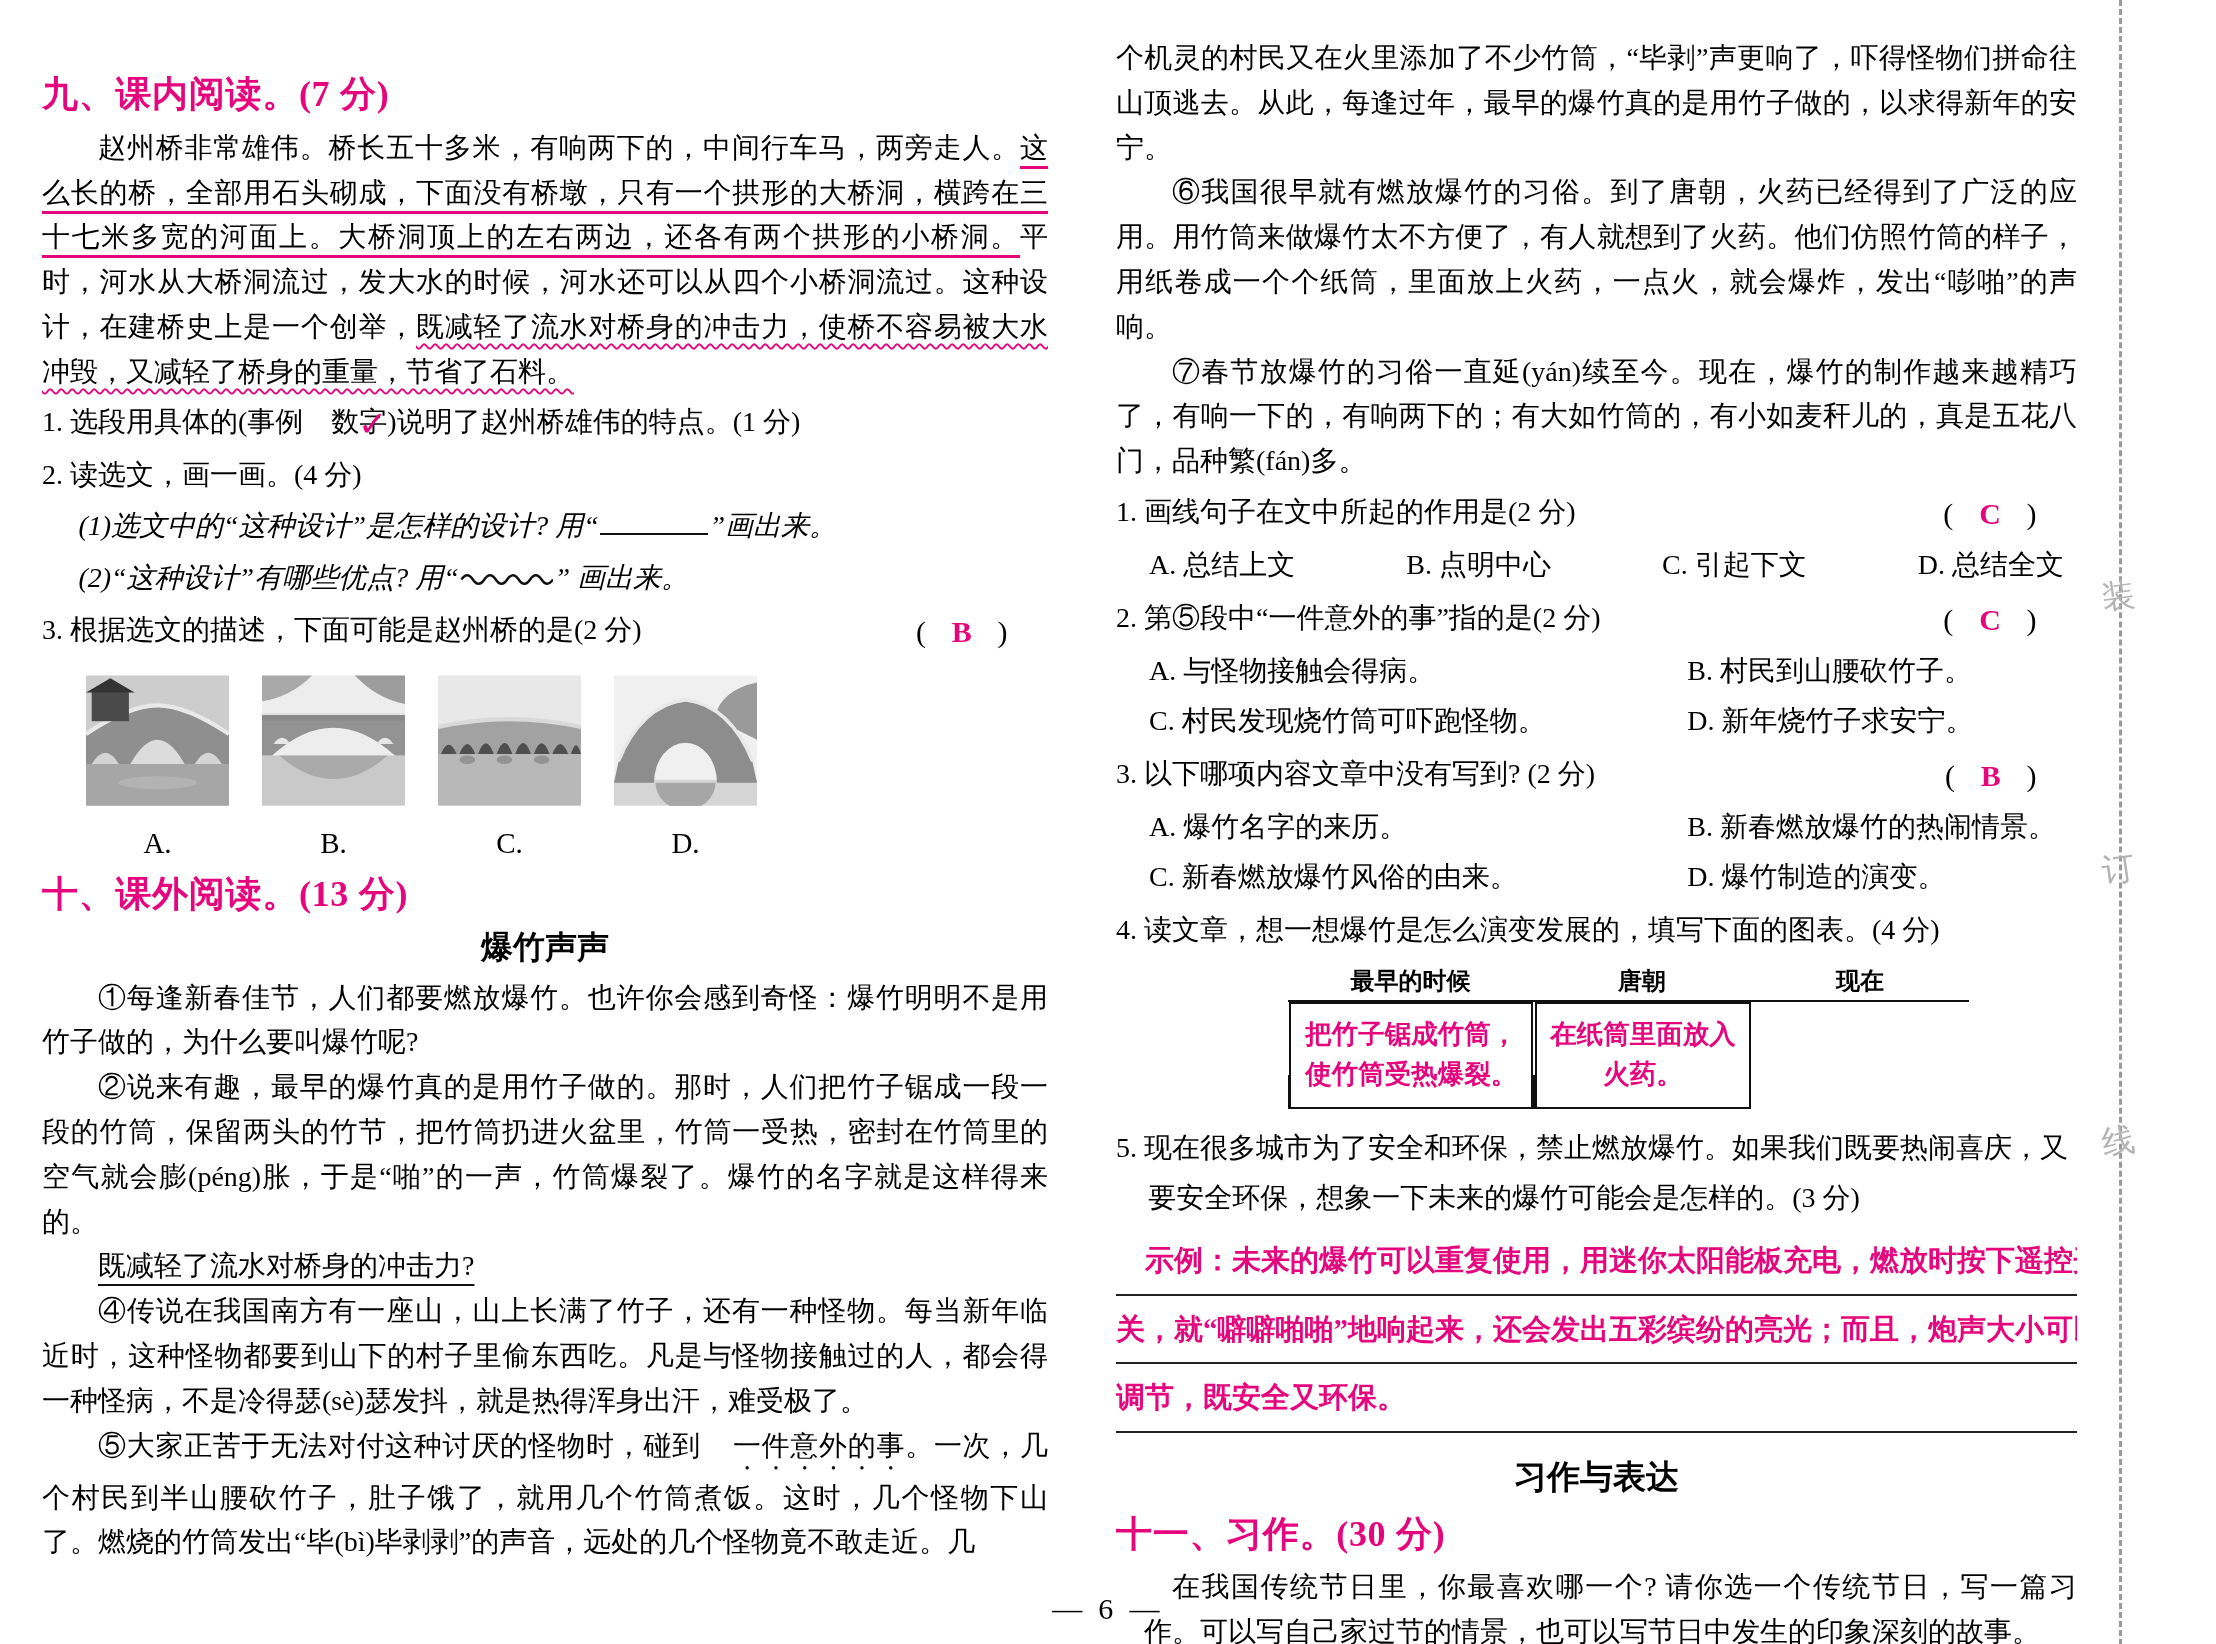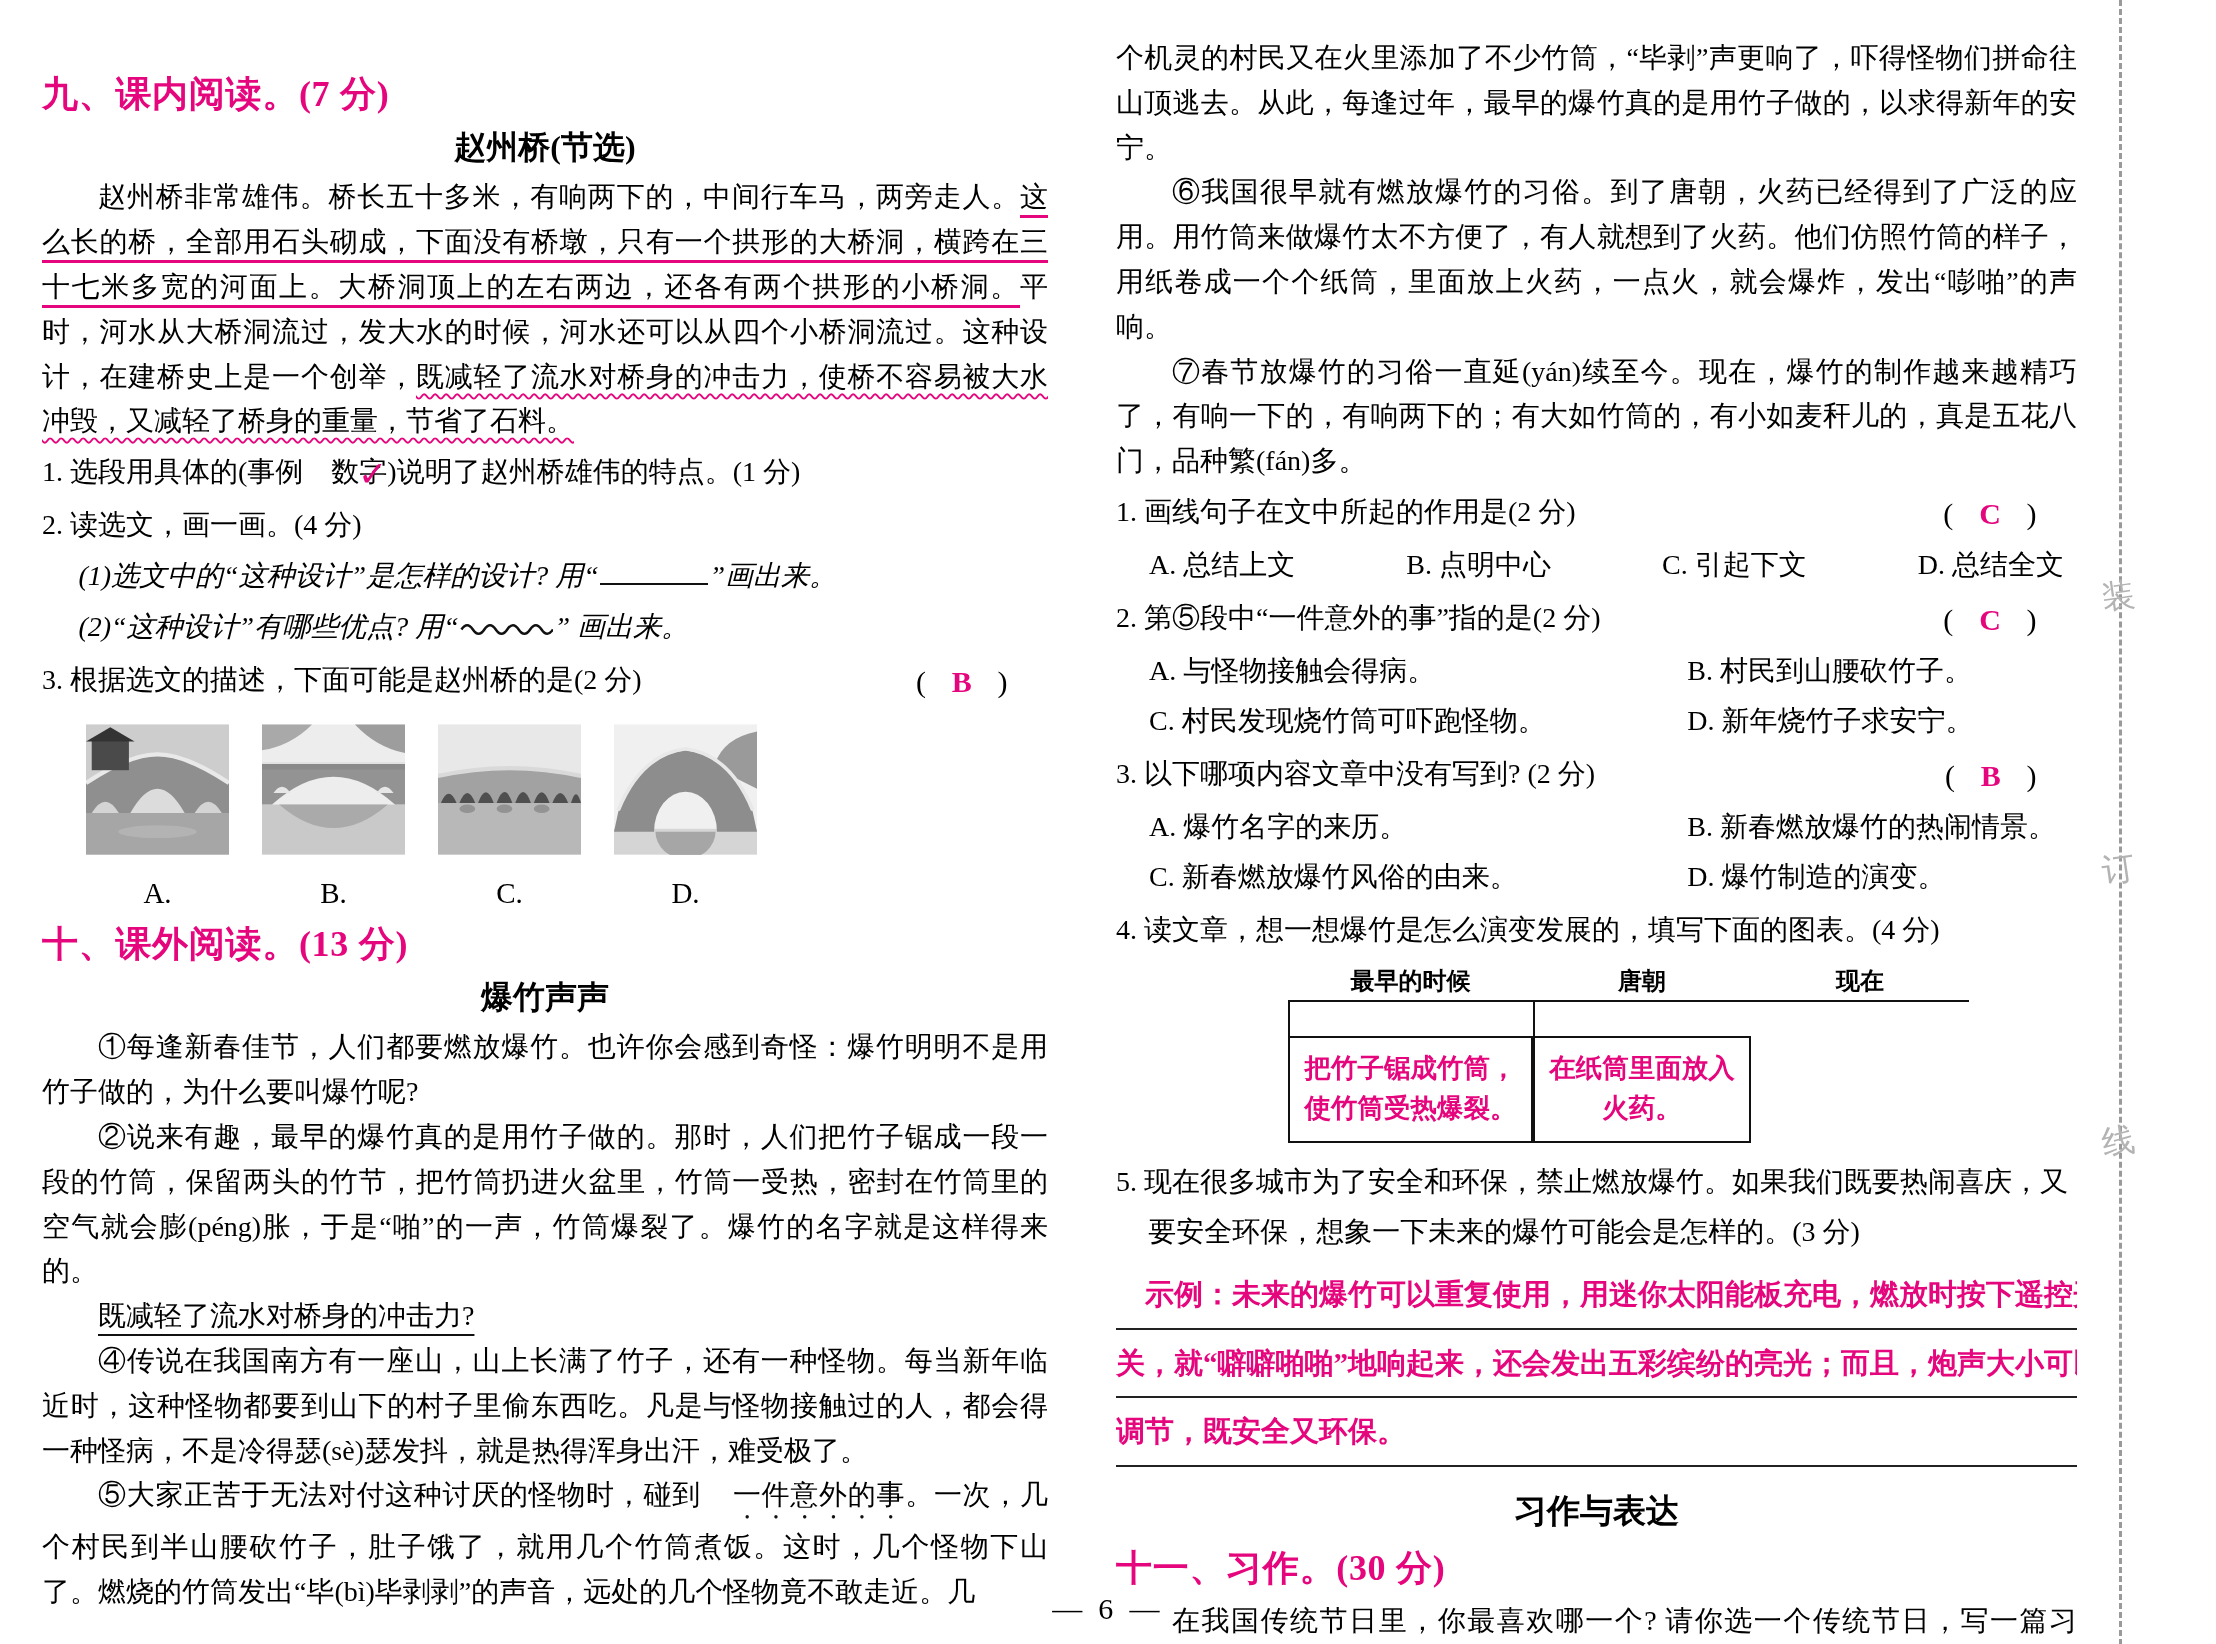--- a/index.html
+++ b/index.html
@@ -54,21 +54,21 @@
   .options-row{display:flex;justify-content:space-between;font-size:28px;line-height:1.78;padding:0 13px 0 33px;}
   .options-grid{display:grid;grid-template-columns:58% 42%;font-size:28px;line-height:1.78;padding-left:33px;}
 
   .diagram{margin:10px 108px 14.3px 172px;}
   .diag-labels{display:flex;font-weight:bold;font-size:24px;text-align:center;}
   .diag-labels div:nth-child(1){width:36%;}
   .diag-labels div:nth-child(2){width:32%;}
   .diag-labels div:nth-child(3){width:32%;font-family:Liberation Mono, monospace;}
   .diag-hline{border-top:2.2px solid #111;margin-top:2.9px;}
   .diag-cols{display:flex;}
-  .diag-col{display:flex;flex-direction:column;align-items:flex-start;}
+  .diag-col{display:flex;flex-direction:row;align-items:flex-end;}
   .diag-col:nth-child(1){width:36%;}
   .diag-col:nth-child(2){width:32%;}
   .diag-col:nth-child(3){width:32%;}
   .diag-stem{width:2.2px;height:34px;background:#111;}
   .diag-box{border:2.2px solid #111;padding:8.6px 11.5px;font-size:26.5px;line-height:1.5;text-align:center;background:#fff;min-height:86px;display:flex;align-items:center;justify-content:center;}
   .diag-box.pink{color:#e5067d;font-weight:bold;}
 
   .ans-lines{margin-top:4.3px;}
   .ans-lines .ln{
     font-size:29px;color:#e5067d;font-weight:bold;
@@ -88,21 +88,20 @@
 </style>
 </head>
 <body>
 
 <div class="page">
 
   <div class="col col-left">
 
     <div class="sec-header">九、课内阅读。(7 分)</div>
 
-    <div class="center-title">赵州桥(节选)</div>
 
     <div class="passage">
       <p class="indent2"><span class="seg seg-plain">赵州桥非常雄伟。桥长五十多米，有响两下的，中间行车马，两旁走人。</span><span class="seg seg-uline">这么长的桥，全部用石头砌成，下面没有桥墩，只有一个拱形的大桥洞，横跨在三十七米多宽的河面上。大桥洞顶上的左右两边，还各有两个拱形的小桥洞。</span><span class="seg seg-plain">平时，河水从大桥洞流过，发大水的时候，河水还可以从四个小桥洞流过。这种设计，在建桥史上是一个创举，</span><span class="seg seg-wavy">既减轻了流水对桥身的冲击力，使桥不容易被大水冲毁，又减轻了桥身的重量，节省了石料。</span></p>
     </div>
 
     <div class="q"><span class="seg seg-plain">1. 选段用具体的(事例　</span><span class="seg seg-check">数字<span class="seg-mark">✓</span></span><span class="seg seg-plain">)说明了赵州桥雄伟的特点。(1 分)</span></div>
 
     <div class="q">2. 读选文，画一画。(4 分)</div>
 
     <div class="q-sub"><span>(1)选文中的“这种设计”是怎样的设计? 用“</span><span class="blank-line"></span><span>”画出来。</span></div>

